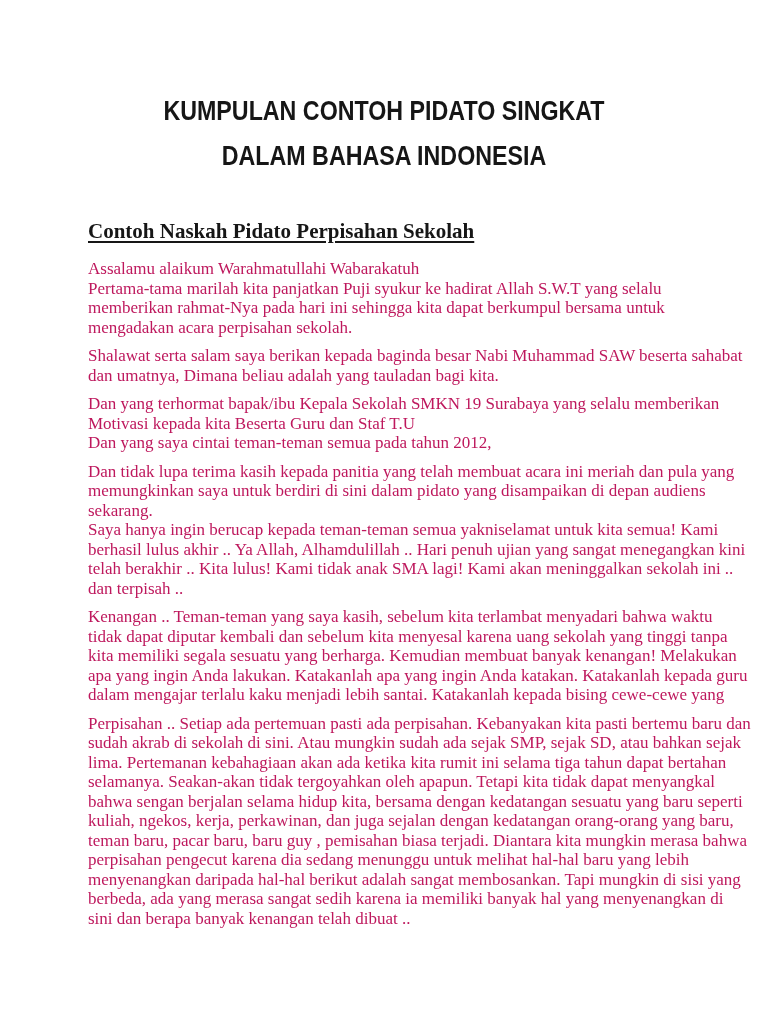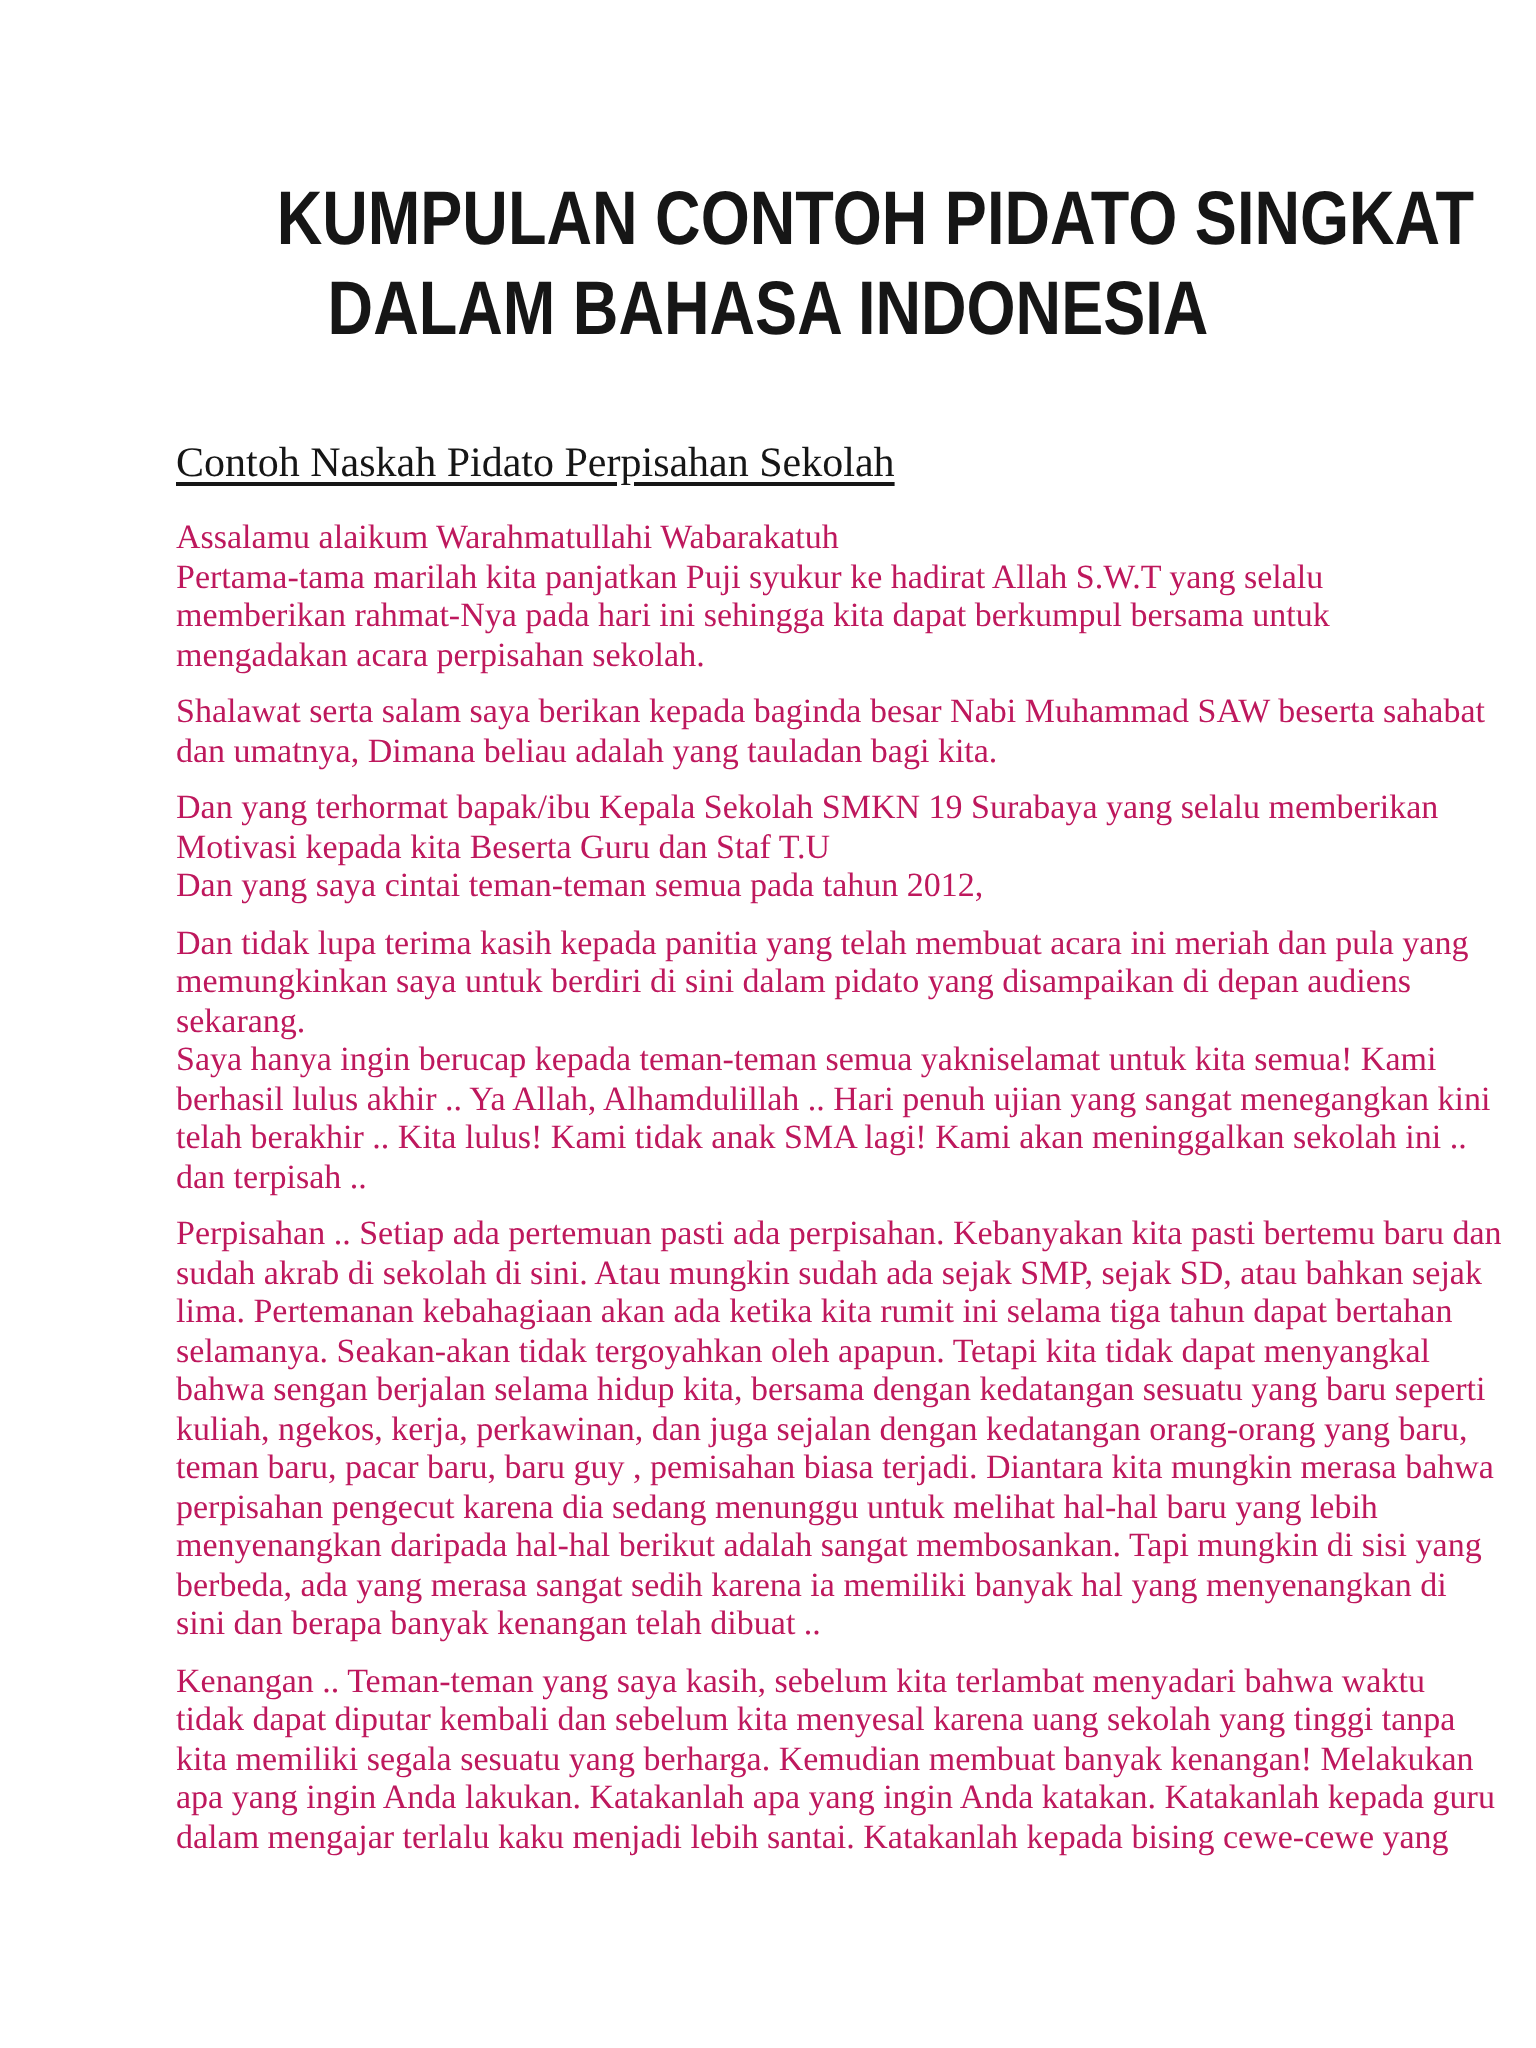--- a/index.html
+++ b/index.html
@@ -15,35 +15,35 @@
     overflow: hidden;
   }
   .content {
     padding: 0 88px;
   }
   .doc-title {
     margin: 88px 0 0 0;
     text-align: center;
     font-family: "Liberation Sans", sans-serif;
     font-weight: bold;
-    font-size: 38px;
+    font-size: 28px;
     line-height: 45px;
     color: #161616;
     letter-spacing: 0px;
   }
   .title-line {
     display: block;
     white-space: nowrap;
     transform: scaleX(0.83);
     transform-origin: 50% 50%;
   }
   .section-heading {
     margin: 40px 0 0 0;
     font-family: "Liberation Serif", serif;
-    font-weight: normal;
+    font-weight: bold;
     font-size: 21px;
     line-height: 26px;
     color: #161616;
     text-decoration: underline;
     text-decoration-thickness: 2px;
     text-underline-offset: 3px;
   }
   .doc-body {
     margin-top: 15px;
     font-family: "Liberation Serif", serif;
@@ -76,31 +76,31 @@
         <div class="paragraph">Dan yang terhormat bapak/ibu Kepala Sekolah SMKN 19 Surabaya yang selalu memberikan
 Motivasi kepada kita Beserta Guru dan Staf T.U
 Dan yang saya cintai teman-teman semua pada tahun 2012,</div>
         <div class="paragraph">Dan tidak lupa terima kasih kepada panitia yang telah membuat acara ini meriah dan pula yang
 memungkinkan saya untuk berdiri di sini dalam pidato yang disampaikan di depan audiens
 sekarang.
 Saya hanya ingin berucap kepada teman-teman semua yakniselamat untuk kita semua! Kami
 berhasil lulus akhir .. Ya Allah, Alhamdulillah .. Hari penuh ujian yang sangat menegangkan kini
 telah berakhir .. Kita lulus! Kami tidak anak SMA lagi! Kami akan meninggalkan sekolah ini ..
 dan terpisah ..</div>
+        <div class="paragraph">Kenangan .. Teman-teman yang saya kasih, sebelum kita terlambat menyadari bahwa waktu
+tidak dapat diputar kembali dan sebelum kita menyesal karena uang sekolah yang tinggi tanpa
+kita memiliki segala sesuatu yang berharga. Kemudian membuat banyak kenangan! Melakukan
+apa yang ingin Anda lakukan. Katakanlah apa yang ingin Anda katakan. Katakanlah kepada guru
+dalam mengajar terlalu kaku menjadi lebih santai. Katakanlah kepada bising cewe-cewe yang</div>
         <div class="paragraph">Perpisahan .. Setiap ada pertemuan pasti ada perpisahan. Kebanyakan kita pasti bertemu baru dan
 sudah akrab di sekolah di sini. Atau mungkin sudah ada sejak SMP, sejak SD, atau bahkan sejak
 lima. Pertemanan kebahagiaan akan ada ketika kita rumit ini selama tiga tahun dapat bertahan
 selamanya. Seakan-akan tidak tergoyahkan oleh apapun. Tetapi kita tidak dapat menyangkal
 bahwa sengan berjalan selama hidup kita, bersama dengan kedatangan sesuatu yang baru seperti
 kuliah, ngekos, kerja, perkawinan, dan juga sejalan dengan kedatangan orang-orang yang baru,
 teman baru, pacar baru, baru guy , pemisahan biasa terjadi. Diantara kita mungkin merasa bahwa
 perpisahan pengecut karena dia sedang menunggu untuk melihat hal-hal baru yang lebih
 menyenangkan daripada hal-hal berikut adalah sangat membosankan. Tapi mungkin di sisi yang
 berbeda, ada yang merasa sangat sedih karena ia memiliki banyak hal yang menyenangkan di
 sini dan berapa banyak kenangan telah dibuat ..</div>
-        <div class="paragraph">Kenangan .. Teman-teman yang saya kasih, sebelum kita terlambat menyadari bahwa waktu
-tidak dapat diputar kembali dan sebelum kita menyesal karena uang sekolah yang tinggi tanpa
-kita memiliki segala sesuatu yang berharga. Kemudian membuat banyak kenangan! Melakukan
-apa yang ingin Anda lakukan. Katakanlah apa yang ingin Anda katakan. Katakanlah kepada guru
-dalam mengajar terlalu kaku menjadi lebih santai. Katakanlah kepada bising cewe-cewe yang</div>
       </div>
   </div>
 </div>
 
 </body></html>

